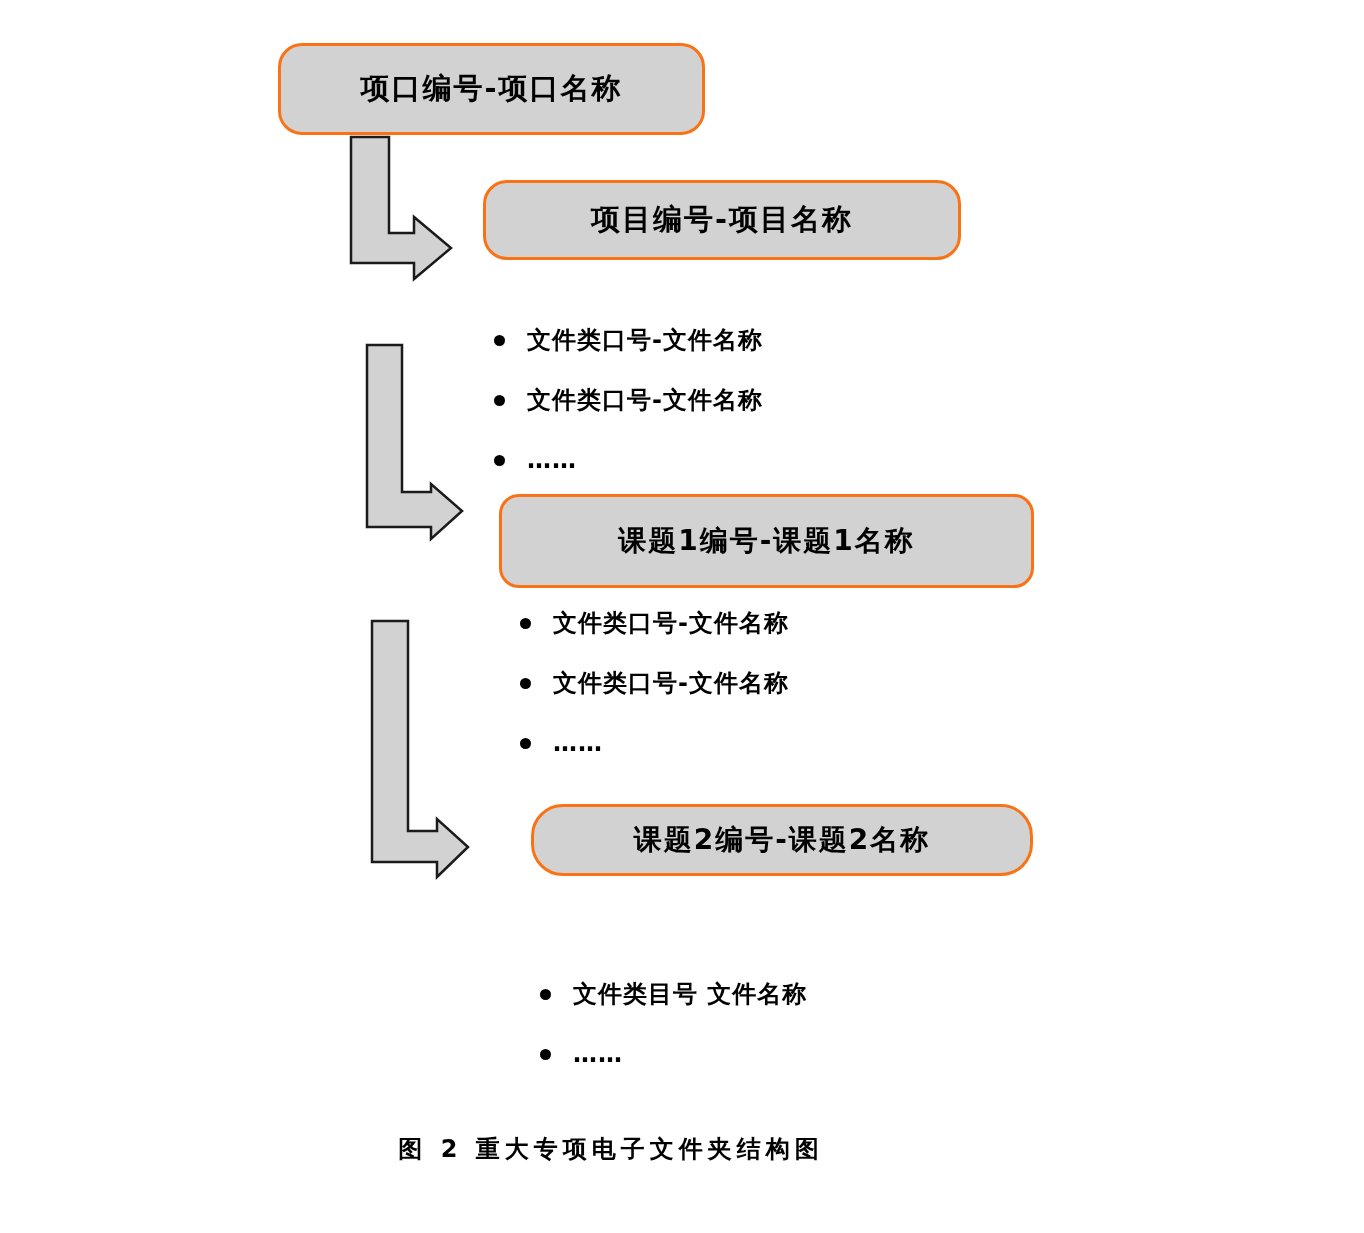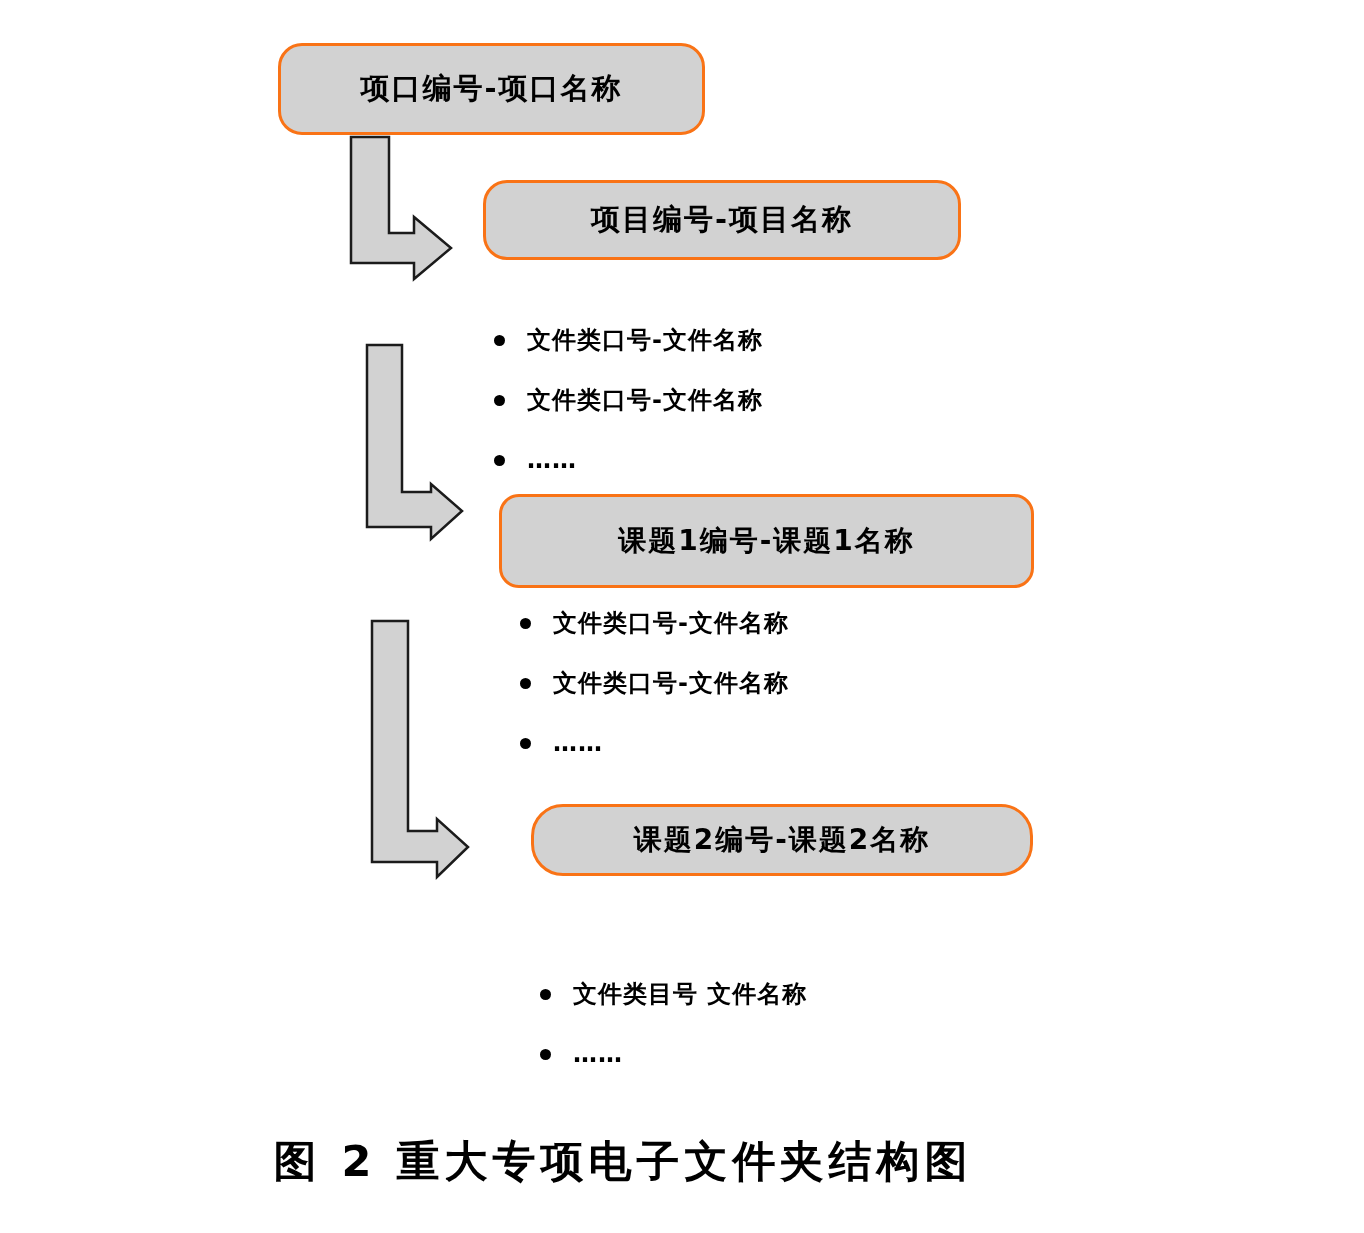--- a/index.html
+++ b/index.html
@@ -64,25 +64,24 @@
     border-radius: 50%;
     margin-right: 22px;
     flex: none;
   }
   .caption {
     position: absolute;
     left: 0;
     top: 1133px;
     width: 1222px;
     text-align: center;
-    font-size: 43px;
+    font-size: 24px;
     font-weight: bold;
     letter-spacing: 5px;
     white-space: nowrap;
-    padding-left: 12px;
   }
 </style>
 </head>
 <body>
 
 <div class="canvas">
 
   <div class="node" id="node-root">
     <span>项口编号-项口名称</span>
   </div>

